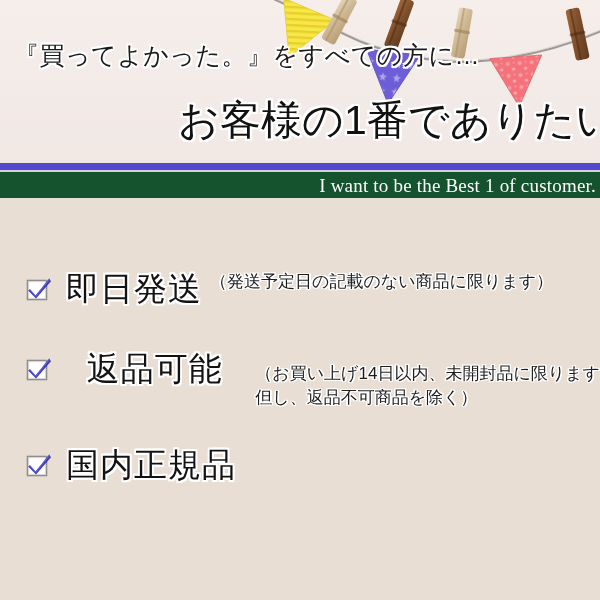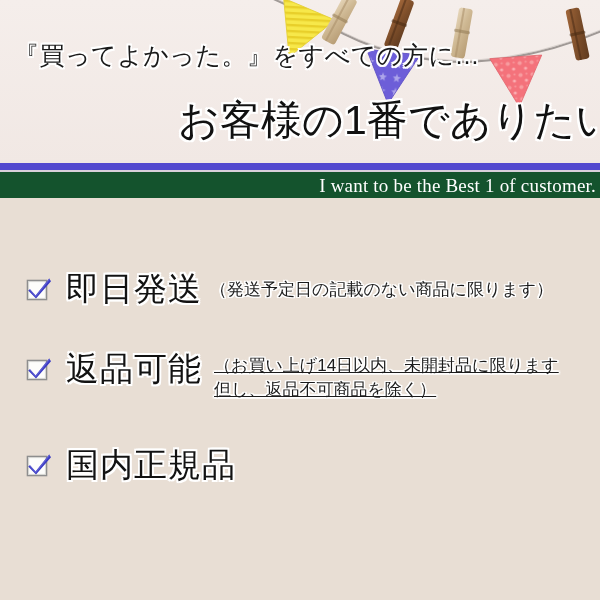--- a/index.html
+++ b/index.html
@@ -115,21 +115,21 @@
     background: #e8ded4;
   }
   .feature-row {
     position: absolute;
     left: 0;
     width: 600px;
     display: flex;
     align-items: flex-start;
   }
   .feature-row.r1 { top: 72px; }
-  .feature-row.r2 { top: 152px; }
+  .feature-row.r2 { top: 152px; justify-content: space-between; }
   .feature-row.r3 { top: 248px; }
 
   .checkbox-icon {
     position: relative;
     flex: 0 0 auto;
     width: 26px;
     height: 26px;
     margin-left: 26px;
     margin-top: 6px;
   }
@@ -146,36 +146,34 @@
     text-shadow:
       -1.8px -1.8px 0 #ffffff,  1.8px -1.8px 0 #ffffff,
       -1.8px  1.8px 0 #ffffff,  1.8px  1.8px 0 #ffffff,
       -1.8px 0 0 #ffffff, 1.8px 0 0 #ffffff,
       0 -1.8px 0 #ffffff, 0 1.8px 0 #ffffff;
   }
 
   .feature-note {
     flex: 0 0 auto;
     margin-left: 8px;
-    margin-top: 8px;
     font-size: 17px;
     line-height: 24px;
     color: #1c1c1c;
     letter-spacing: 0px;
     white-space: nowrap;
     text-shadow:
       -1.4px -1.4px 0 #ffffff,  1.4px -1.4px 0 #ffffff,
       -1.4px  1.4px 0 #ffffff,  1.4px  1.4px 0 #ffffff,
       -1.4px 0 0 #ffffff, 1.4px 0 0 #ffffff,
       0 -1.4px 0 #ffffff, 0 1.4px 0 #ffffff;
   }
   .feature-row.r2 .feature-note {
-    margin-top: 4px;
+    margin-top: 12px;
     margin-left: 12px;
-    text-decoration: underline;
   }
   .feature-note .note-l2 { display: block; }
 </style>
 </head>
 <body>
 
 <div id="page">
 
   <div class="hero">
 

